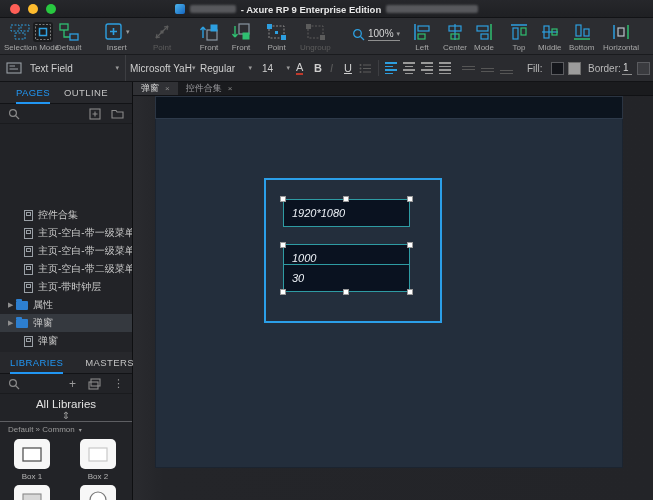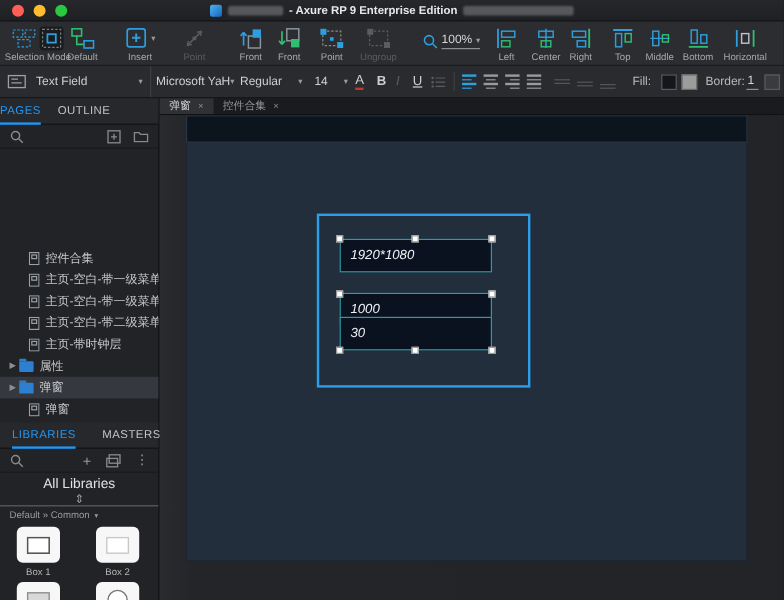--- a/index.html
+++ b/index.html
@@ -247,21 +247,21 @@
   </div>
 
   <div class="tbtn" style="left:474px">
     <span class="iconrow">
       <svg width="20" height="20" viewBox="0 0 20 20">
         <path d="M17 2 V18" stroke="#2fbf71" stroke-width="1.5"></path>
         <rect x="3" y="4" width="11" height="5" fill="none" stroke="#2d9fe0" stroke-width="1.2"></rect>
         <rect x="7" y="12" width="7" height="5" fill="none" stroke="#2d9fe0" stroke-width="1.2"></rect>
       </svg>
     </span>
-    <span class="lbl">Right</span>
+    <span class="lbl">Mode</span>
   </div>
 
   <div class="tbtn" style="left:509px">
     <span class="iconrow">
       <svg width="20" height="20" viewBox="0 0 20 20">
         <path d="M2 3 H18" stroke="#2d9fe0" stroke-width="1.5"></path>
         <rect x="4" y="6" width="5" height="11" fill="none" stroke="#2d9fe0" stroke-width="1.2"></rect>
         <rect x="12" y="6" width="5" height="7" fill="none" stroke="#2fbf71" stroke-width="1.2"></rect>
       </svg>
     </span>
@@ -420,21 +420,21 @@
     <span class="underline-num">1</span>
   </div>
   <div class="fitem" style="left:637px">
     <span class="swatch" style="background:#3a3b3f"></span>
   </div>
 </div>
 
 <div id="sidebar">
 
   <div class="paneltabs">
-    <span class="ptab active" style="margin-left:0">PAGES</span>
+    <span class="ptab active" style="margin-left:16px">PAGES</span>
     <span class="ptab" style="margin-left:14px">OUTLINE</span>
   </div>
 
   <div class="searchrow">
     <svg width="12" height="12" viewBox="0 0 12 12">
       <circle cx="5" cy="5" r="3.4" fill="none" stroke="#8a8a8a" stroke-width="1.2"></circle>
       <path d="M7.6 7.6 L11 11" stroke="#8a8a8a" stroke-width="1.2"></path>
     </svg>
     <span class="srspacer"></span>
     <svg width="12" height="12" viewBox="0 0 12 12" style="margin-right:10px">

